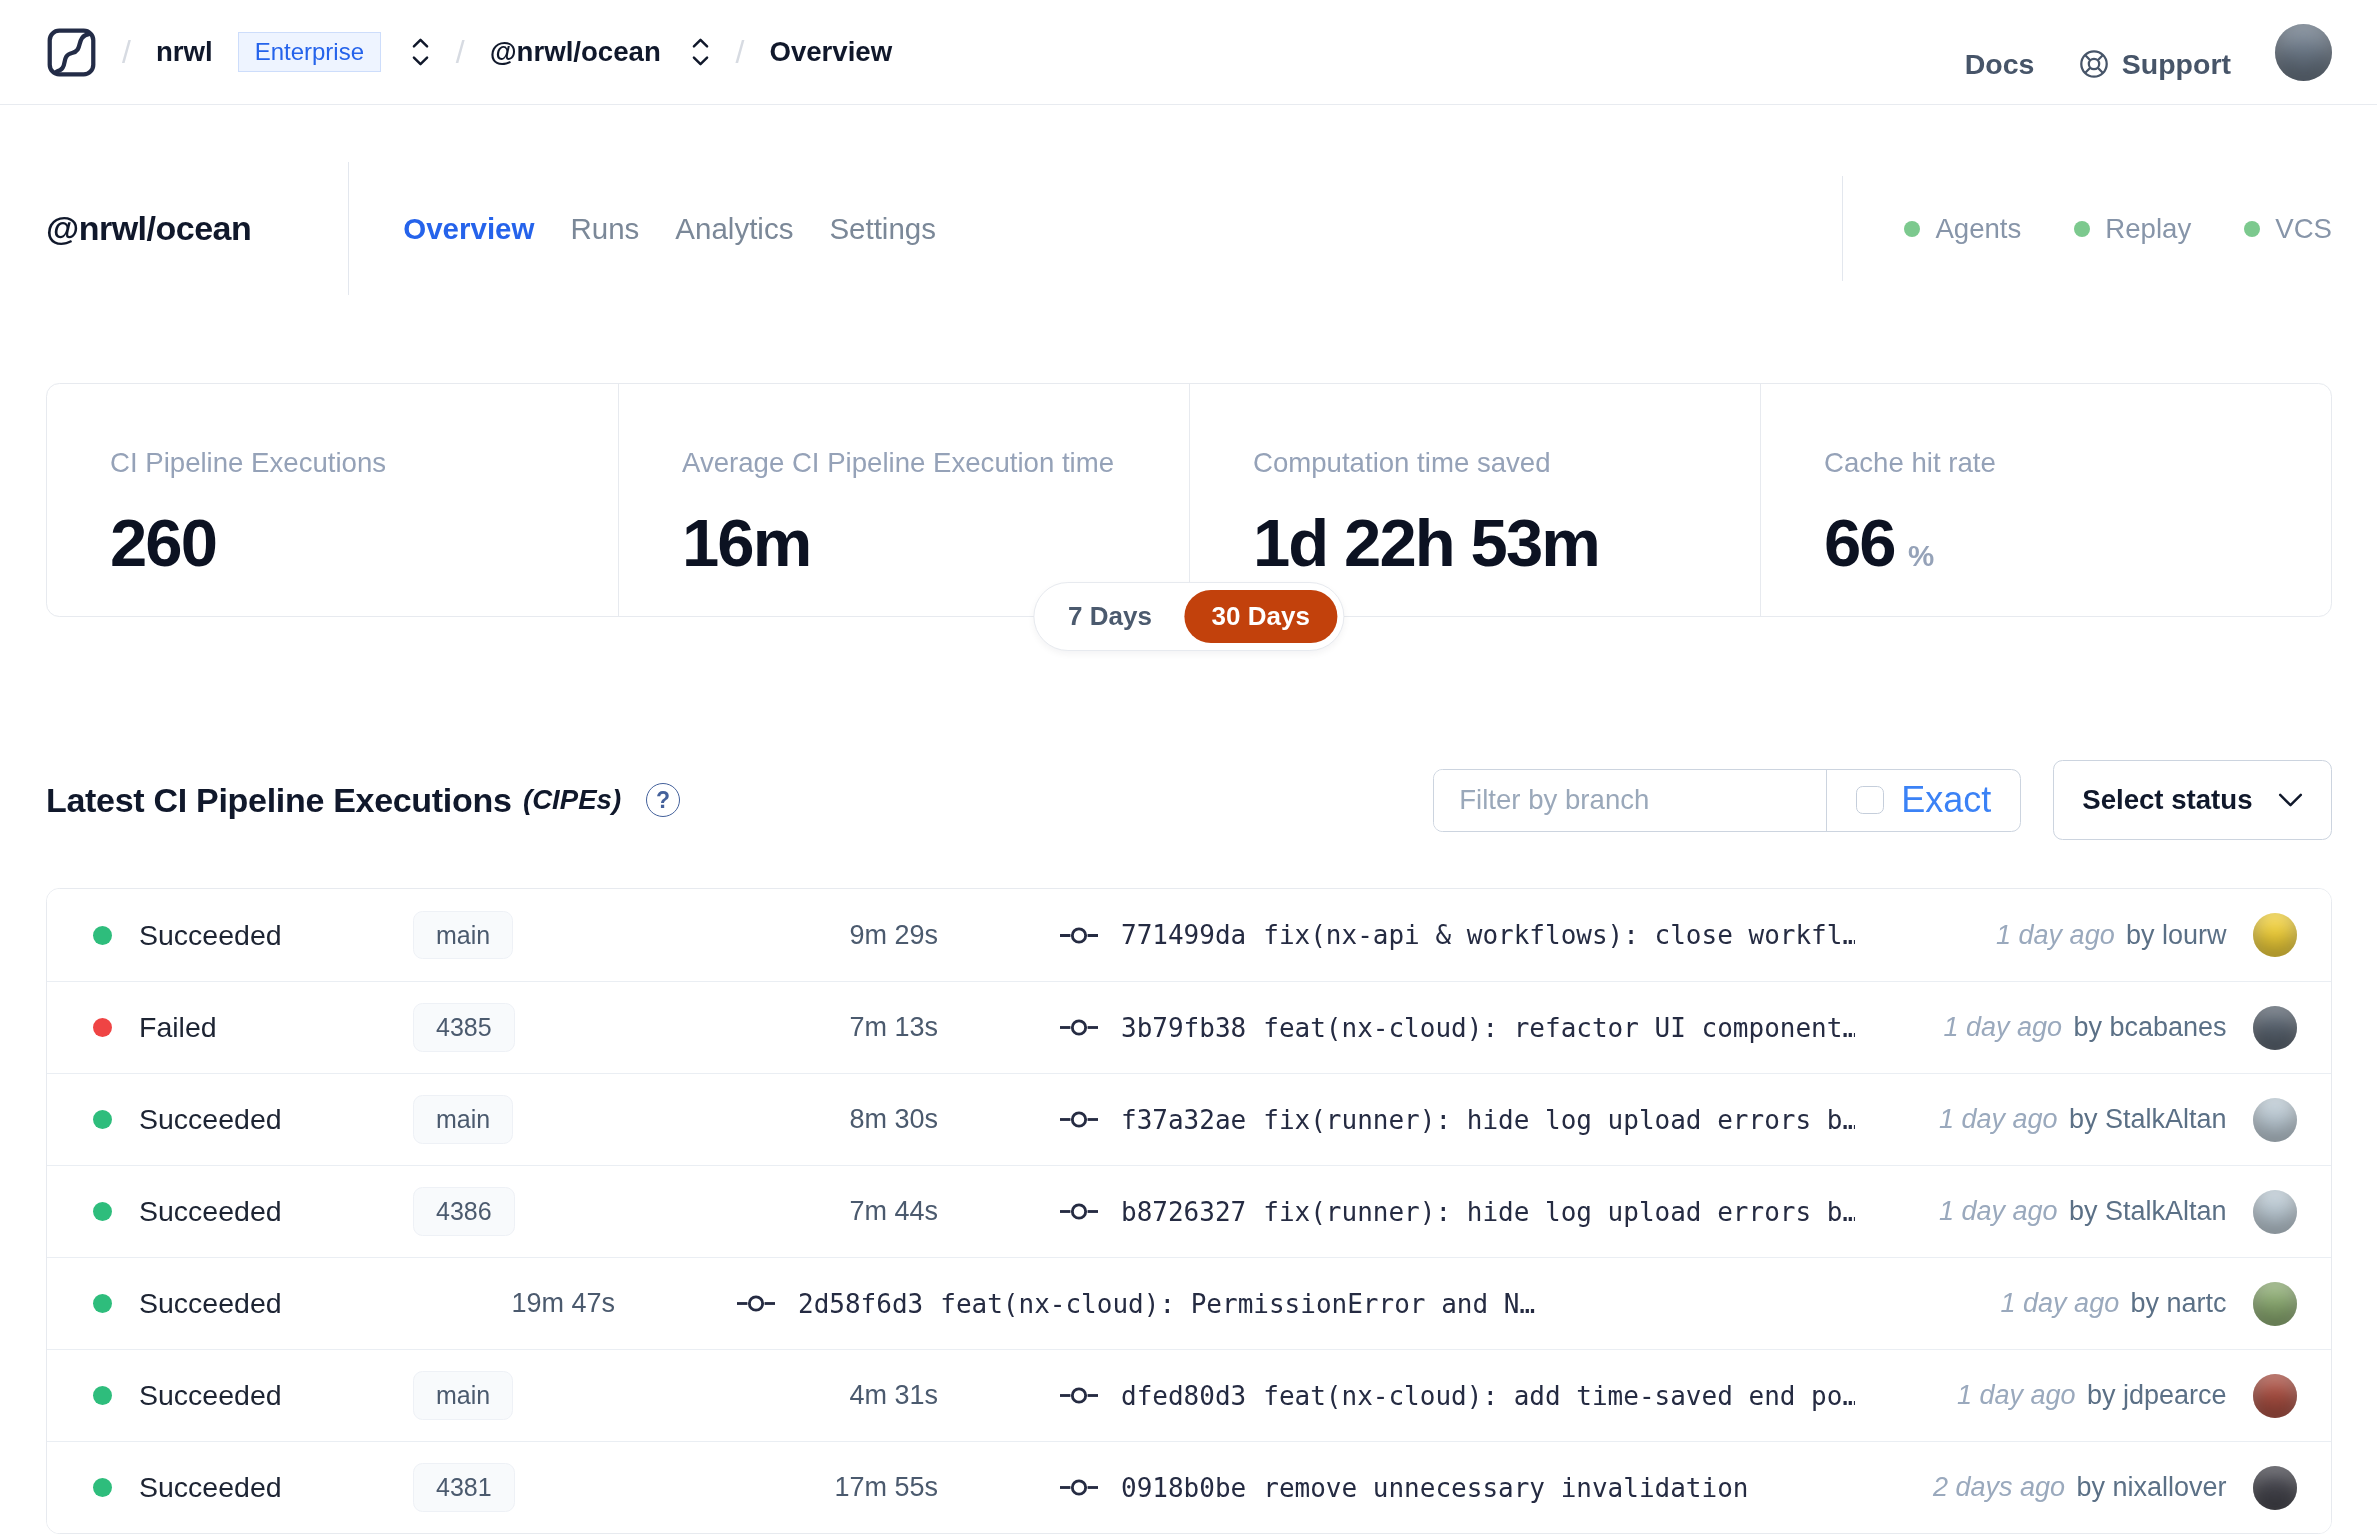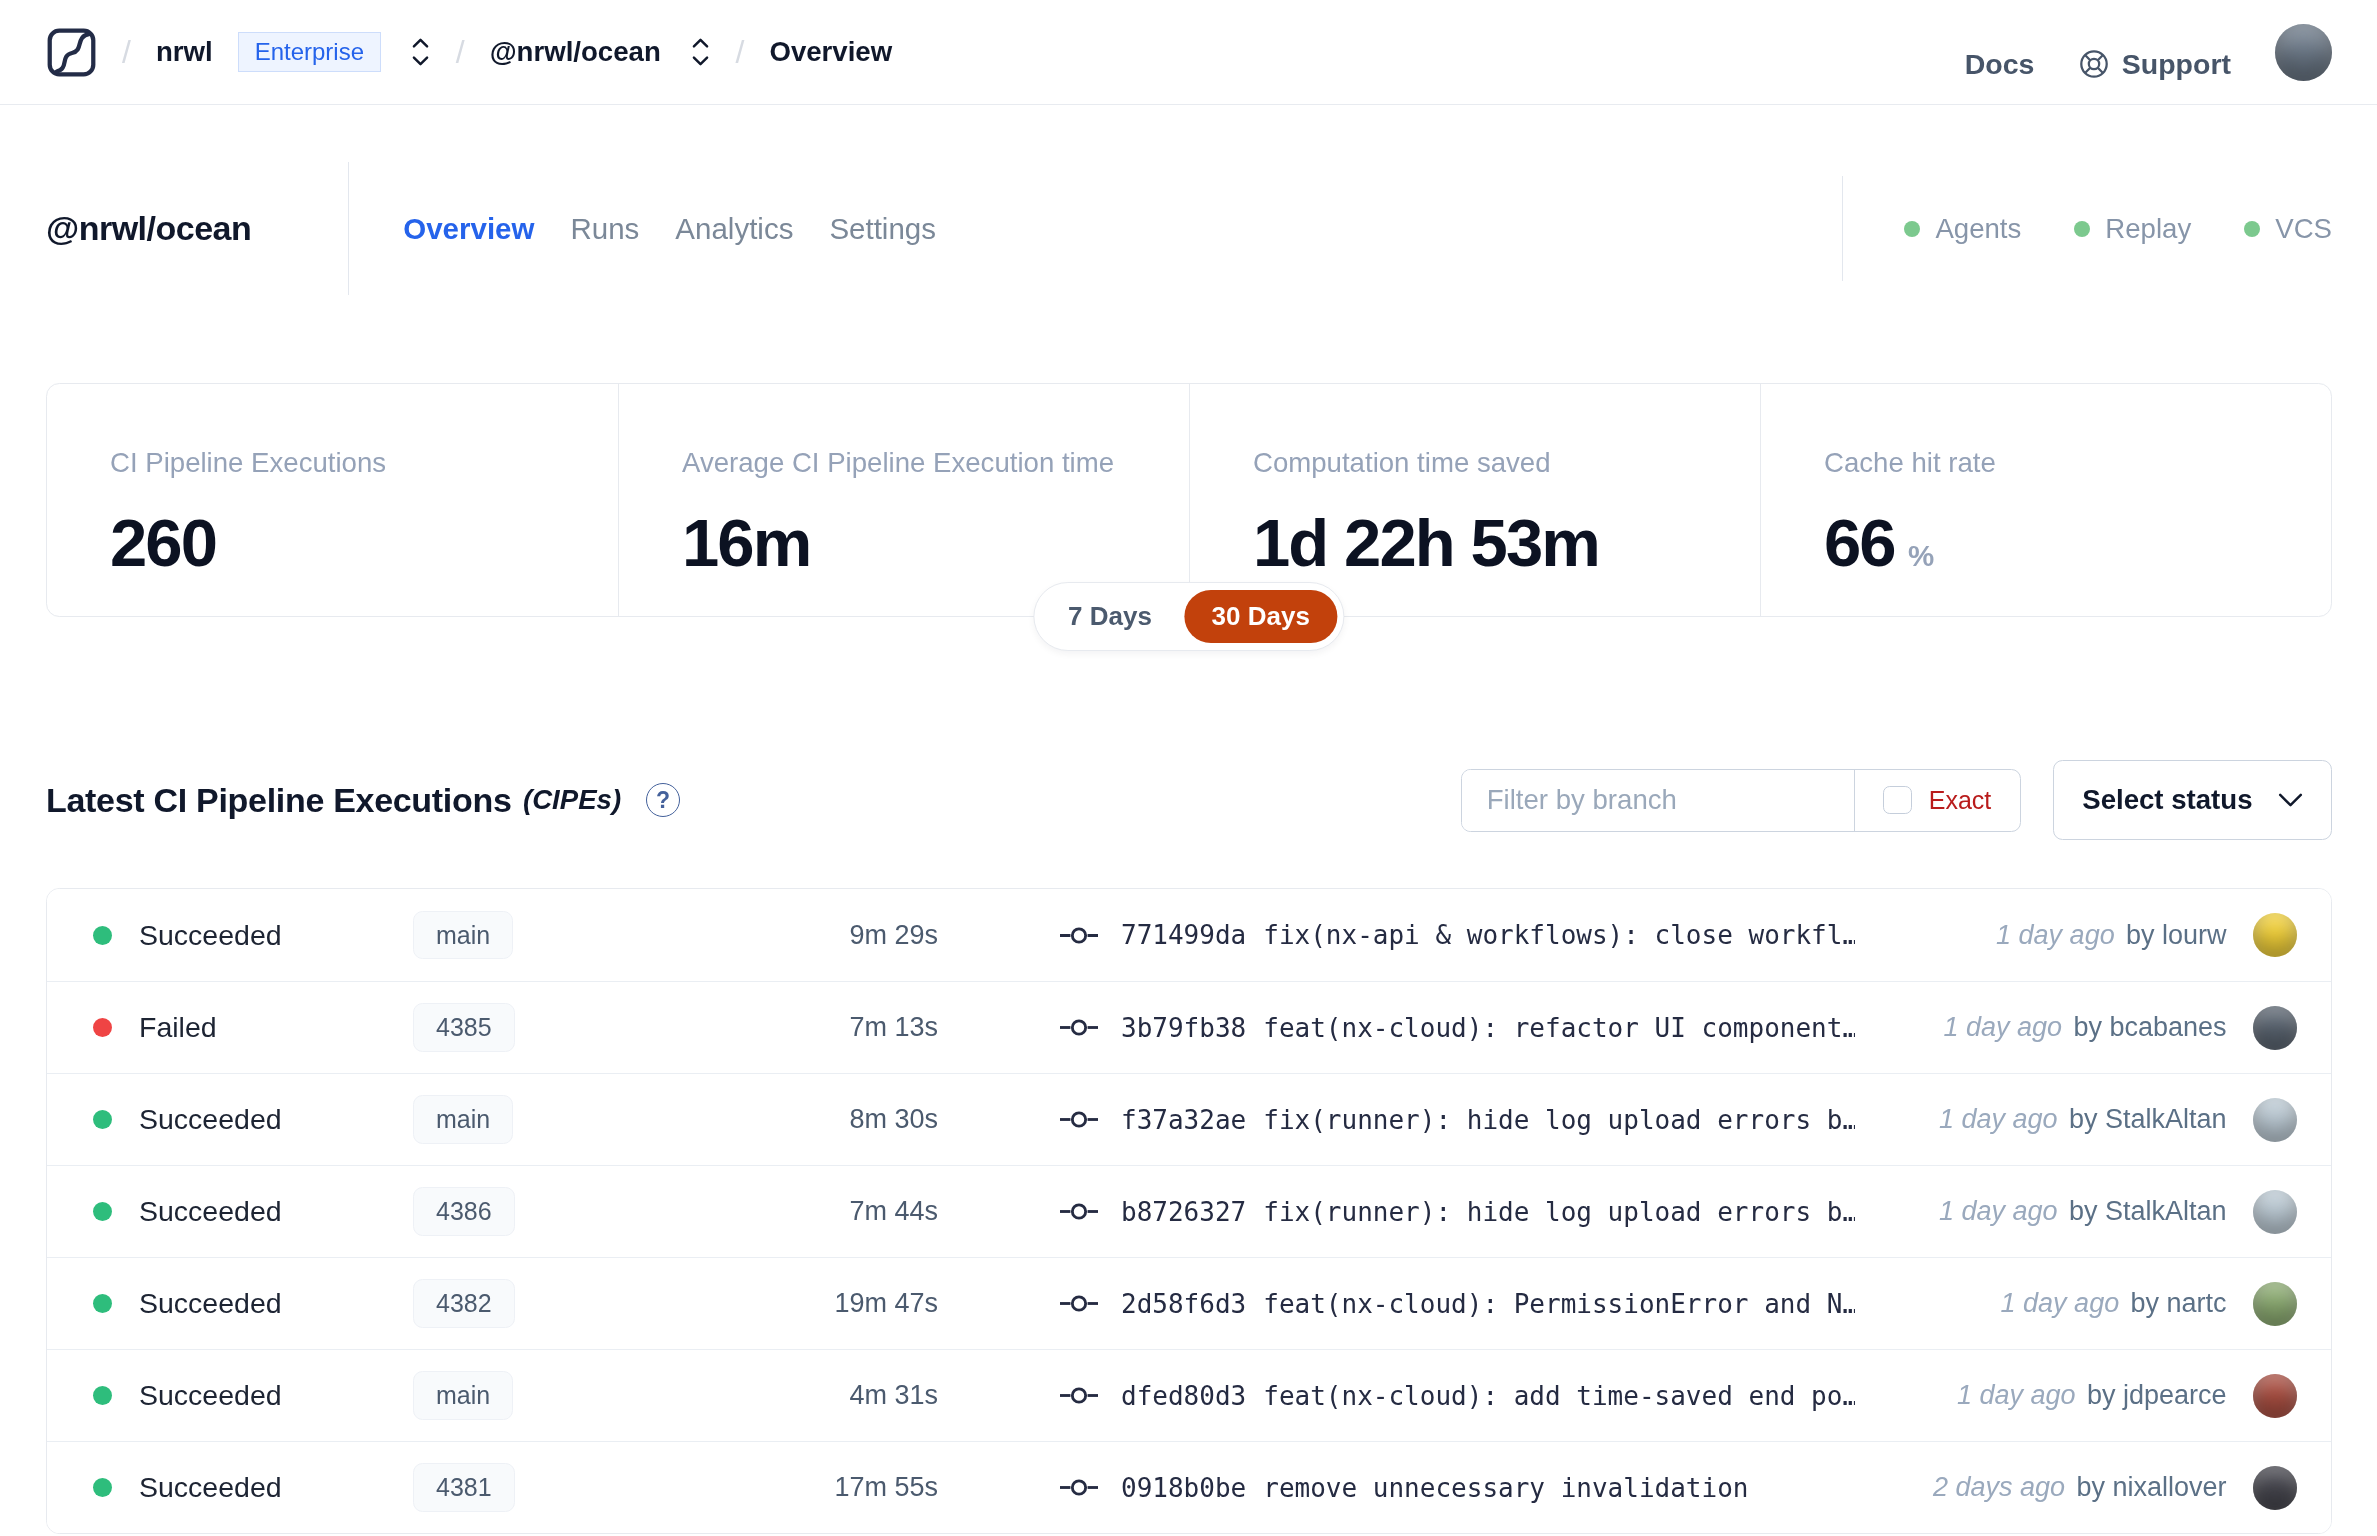--- a/index.html
+++ b/index.html
@@ -90,21 +90,21 @@
     border: 1px solid #ccd4df; border-radius: 9.5px; overflow: hidden; background: #fff;
   }
   .branch-input {
     width: 392px; border: none; outline: none;
     font-family: "Liberation Sans", sans-serif;
     font-size: 27.6px; color: #1d2433; padding: 0 25px;
   }
   .branch-input::placeholder { color: #9aa8ba; }
   .exact-box { display: flex; align-items: center; gap: 17px; padding: 0 28.5px; border-left: 1px solid #ccd4df; }
   .checkbox { width: 28.5px; height: 28.5px; border: 1.9px solid #c5cedb; border-radius: 6.7px; background: #fff; cursor: pointer; }
-  .exact-label { font-size: 25px; color: #b91c1c; }
+  .exact-label { font-size: 36px; color: #3b82f6; }
   .status-select {
     height: 80px; display: flex; align-items: center; gap: 25px;
     border: 1px solid #ccd4df; border-radius: 9.5px; background: #fff;
     padding: 0 28.5px; font-size: 27.6px; font-weight: 600; color: #10182b; cursor: pointer;
   }
   .chev-down { width: 25px; height: 15px; }
 
   
   .cipes-table {
     margin-top: 48px; border: 1px solid #e7eaef; border-radius: 13.3px;
@@ -339,21 +339,20 @@
         <span class="time-ago">1 day ago</span>
         <span class="author">by StalkAltan</span>
         <span class="avatar-row" style="background: rgb(188, 202, 212);"></span>
       </div>
     </div>
     <div class="row">
       <div class="cell-status">
           <span class="status-dot" style="background: rgb(46, 189, 124);"></span>
           <span class="status-text">Succeeded</span>
         </div>
-      <div class="cell-branch"><span class="branch-badge">4382</span></div>
       <div class="cell-duration">19m 47s</div>
       <div class="cell-commit">
         <svg class="commit-icon" viewBox="0 0 40 26" fill="none" stroke="#252b42" stroke-width="3">
             <line x1="0" y1="13" x2="11" y2="13"></line>
             <circle cx="20" cy="13" r="7"></circle>
             <line x1="29" y1="13" x2="40" y2="13"></line>
           </svg>
         <span class="commit-text"><span class="hash">2d58f6d3</span><span>feat(nx-cloud): PermissionError and N…</span></span>
       </div>
       <div class="cell-meta">

